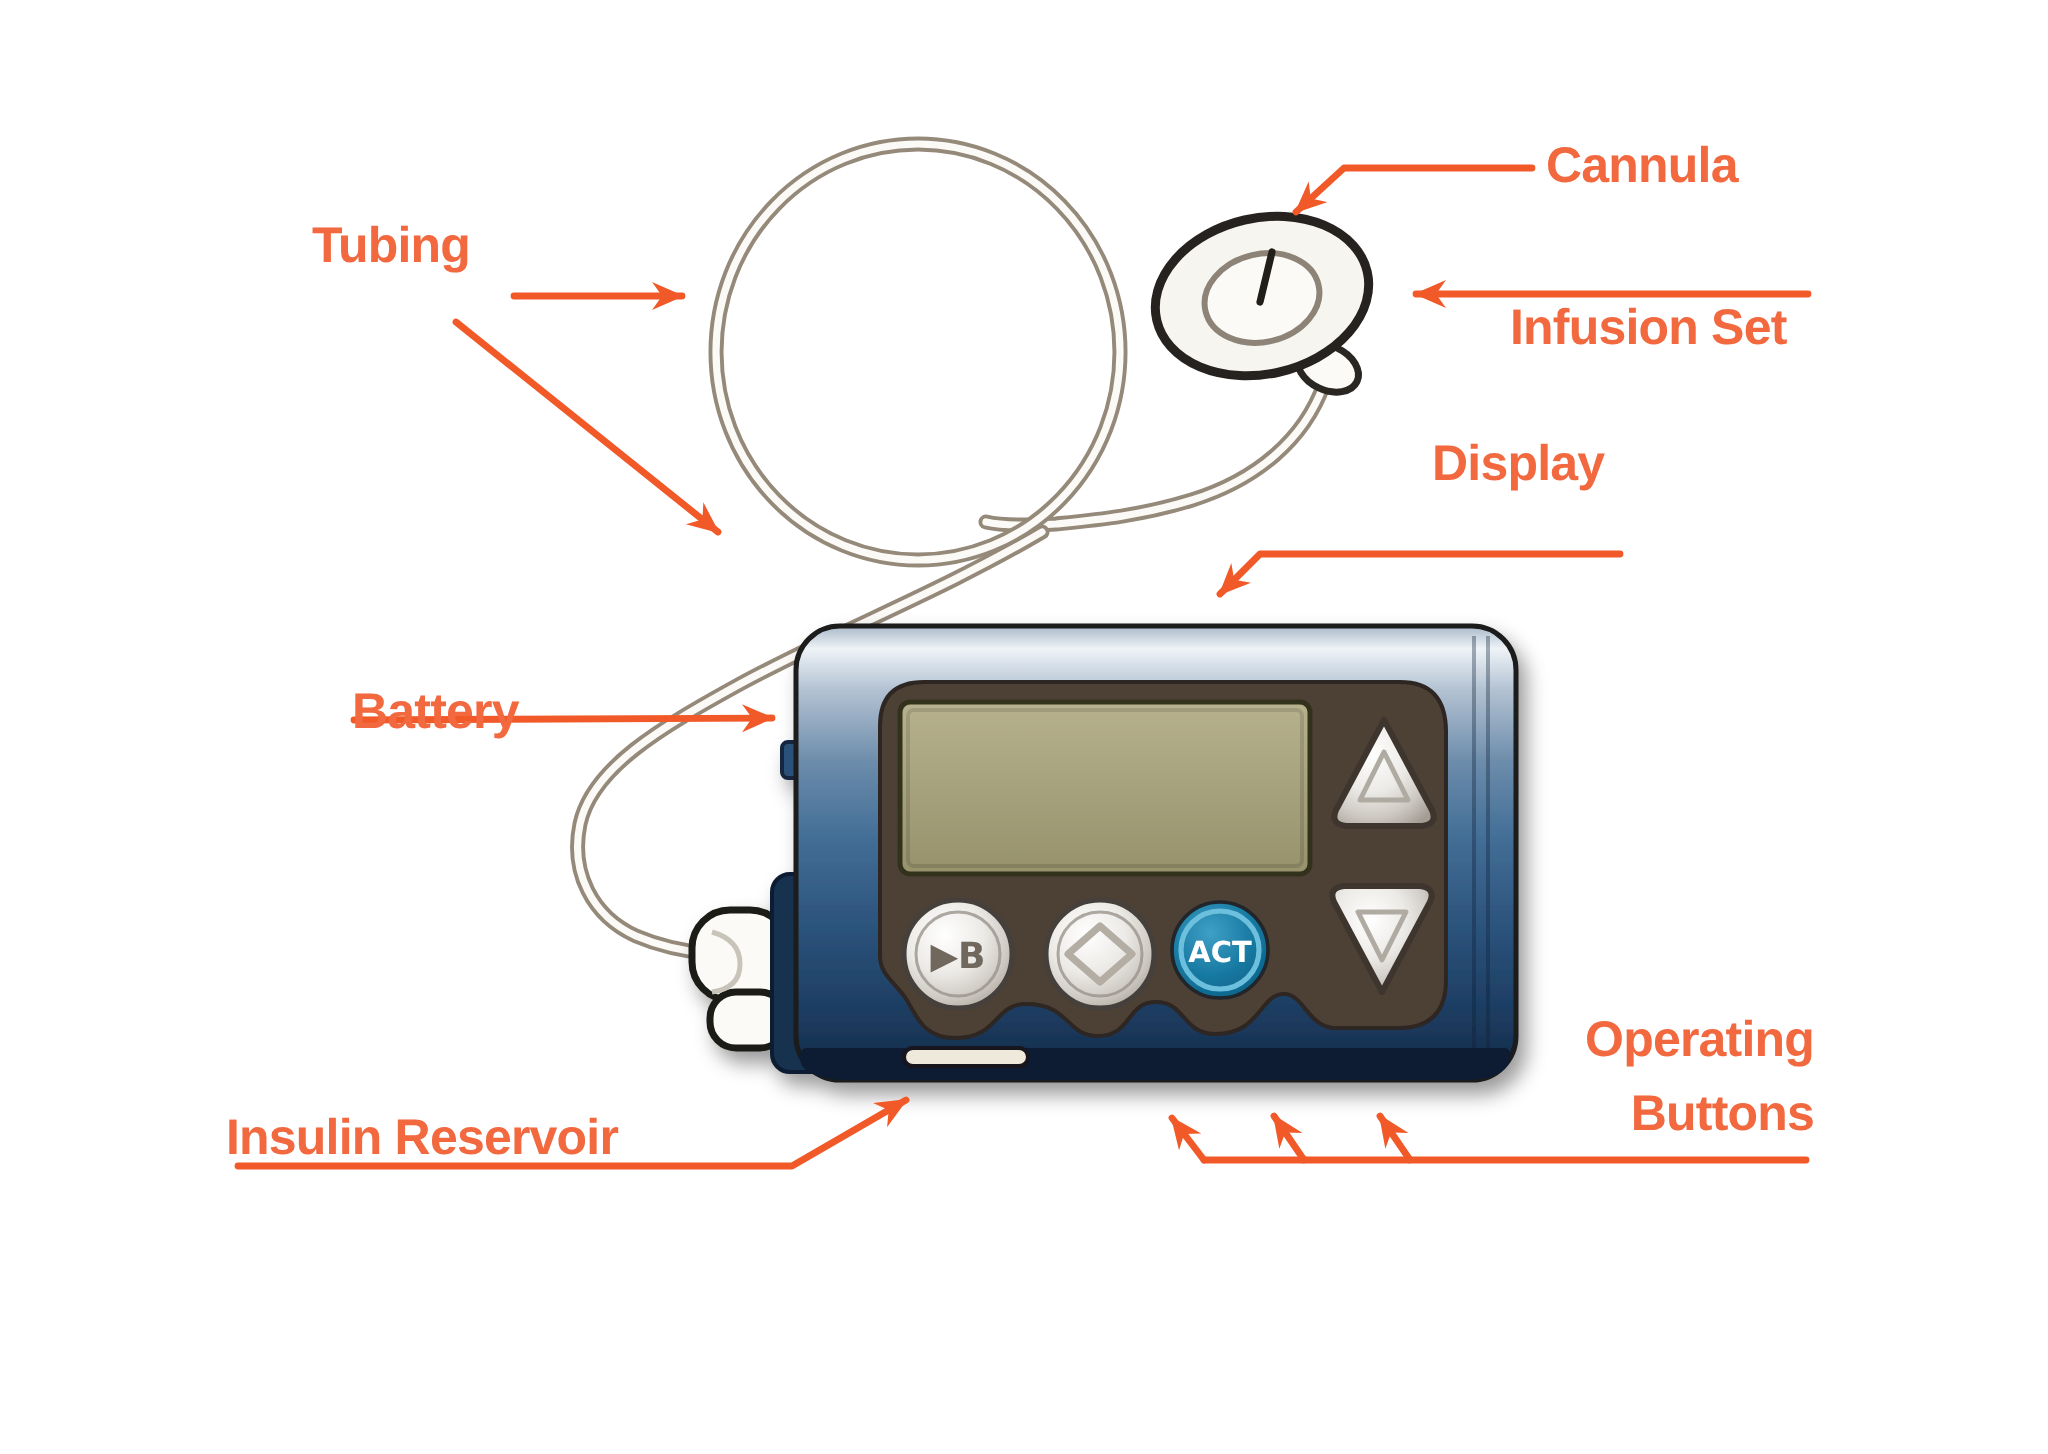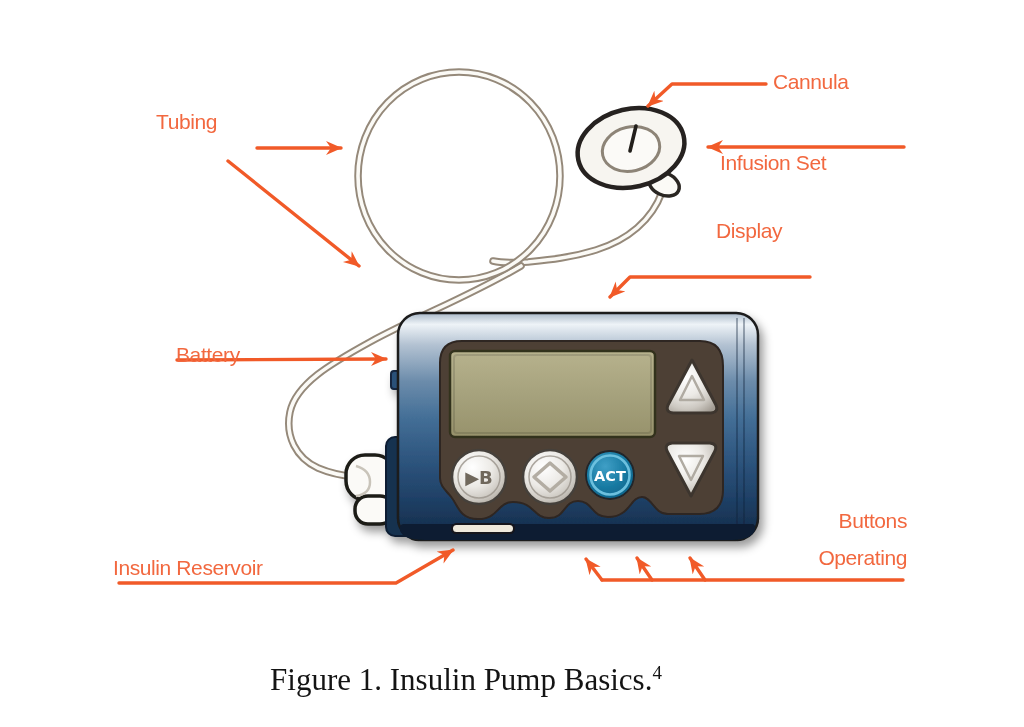--- a/index.html
+++ b/index.html
@@ -7,22 +7,22 @@
     position:relative;
     width:1024px;height:727px;
     background:#ffffff;
     overflow:hidden;
     font-family:"Liberation Sans", sans-serif;
   }
   .art{position:absolute;left:0;top:0;width:1024px;height:727px;}
   .lbl{
     position:absolute;
     color:#f2683f;
-    font-size:21px;
-    font-weight:400;
+    font-size:25px;
+    font-weight:700;
     letter-spacing:-0.4px;
     white-space:nowrap;
     line-height:1.1;
   }
   .lbl-right{
     text-align:right;
     width:162px;
     line-height:37px;
   }
   .caption{
@@ -175,26 +175,23 @@
       <path d="M 119 583 L 396 583 L 453 550" marker-end="url(#ah)"></path>
       <path d="M 903 580 L 602 580"></path>
       <path d="M 602 580 L 586 559" marker-end="url(#ah)"></path>
       <path d="M 652 580 L 637 558" marker-end="url(#ah)"></path>
       <path d="M 705 580 L 690 558" marker-end="url(#ah)"></path>
     </g>
   </svg>
 
   <div class="lbl" style="left:156px;top:110px">Tubing</div>
   <div class="lbl" style="left:773px;top:70px">Cannula</div>
-  <div class="lbl" style="left:720px;top:151px">Infusion Set</div>
+  <div class="lbl" style="left:755px;top:151px">Infusion Set</div>
   <div class="lbl" style="left:716px;top:219px">Display</div>
   <div class="lbl" style="left:176px;top:343px">Battery</div>
   <div class="lbl" style="left:113px;top:556px">Insulin Reservoir</div>
   <div class="lbl lbl-right" style="left:745px;top:502px">
+    <div>Operating</div>
     <div>Buttons</div>
-    <div>Operating</div>
   </div>
 
-  <div class="caption">
-    <span>Figure 1. Insulin Pump Basics.</span><sup>4</sup>
-  </div>
 
 </div>
 
 </body></html>

